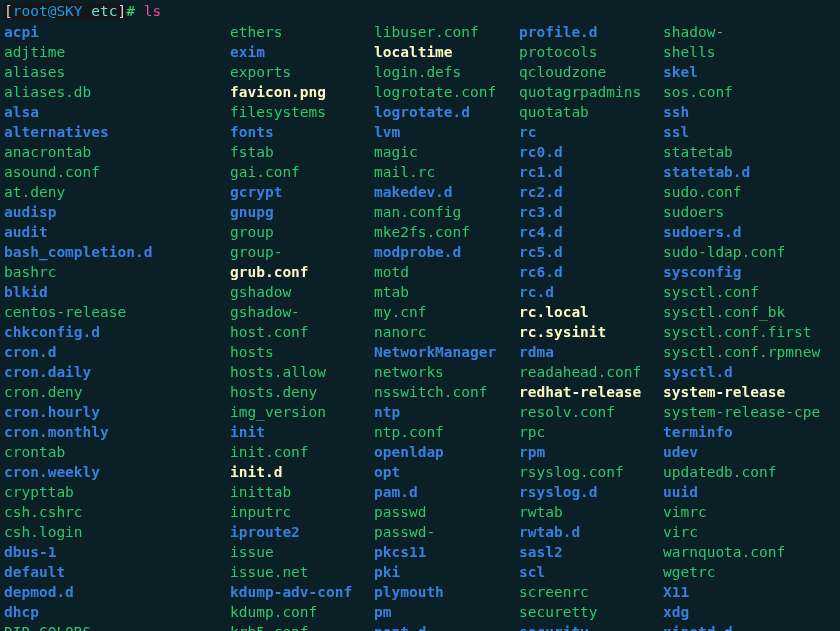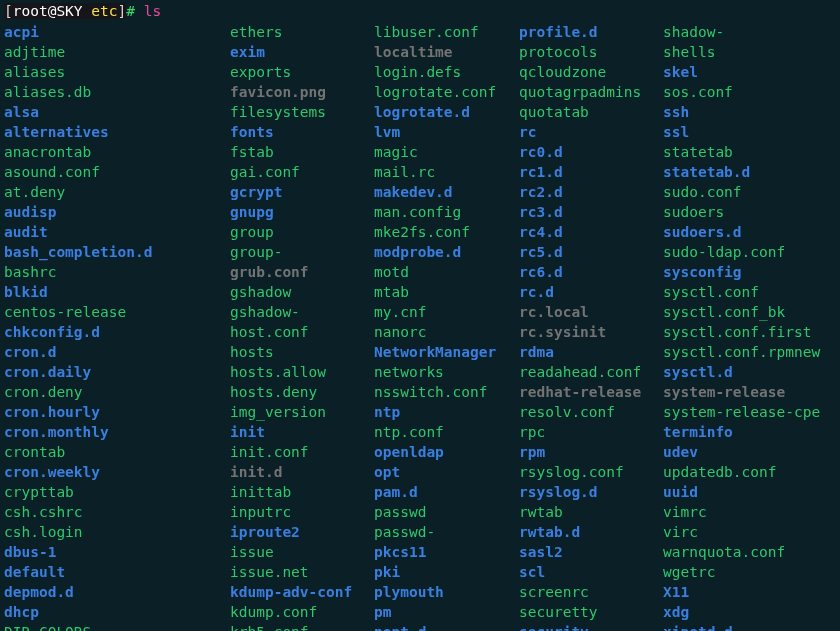--- a/index.html
+++ b/index.html
@@ -25,22 +25,22 @@
     top: 1px;
     height: 20px;
     white-space: pre;
     font-size: 14.5px;
     line-height: 20px;
   }
   .ps1-bg {
     background: #15151a;
   }
   .c-bracket { color: #d8d8d8; }
-  .c-user    { color: #ffffff; }
-  .c-path    { color: #fde047; }
+  .c-user    { color: #0ea5e9; }
+  .c-path    { color: #5eead4; }
   .c-hash    { color: #3fd86a; }
   .c-cmd     { color: #ec4899; }
 
   #listing {
     position: absolute;
     left: 0;
     top: 22px;
     width: 668px;
     height: 609px;
     text-decoration: underline;
@@ -58,21 +58,21 @@
 
   .entry {
     display: block;
     height: 20px;
     line-height: 20px;
     white-space: pre;
   }
   
   .t-file { color: #2fc86b; font-weight: normal; }
   .t-dir  { color: #3a7fe0; font-weight: bold; }
-  .t-link { color: #737373; font-weight: bold; }
+  .t-link { color: #fef9c3; font-weight: bold; }
 </style>
 </head>
 <body>
 
 <div id="terminal">
 
   <div id="prompt-line"><span class="ps1-bg"><span class="c-bracket">[</span><span class="c-user">root@SKY</span><span class="c-bracket"> </span><span class="c-path">etc</span><span class="c-bracket">]</span></span><span class="c-hash"># </span><span class="c-cmd">ls</span></div>
 
   <div id="listing">
     <div class="col col-0"><span class="entry t-dir">acpi</span><span class="entry t-file">adjtime</span><span class="entry t-file">aliases</span><span class="entry t-file">aliases.db</span><span class="entry t-dir">alsa</span><span class="entry t-dir">alternatives</span><span class="entry t-file">anacrontab</span><span class="entry t-file">asound.conf</span><span class="entry t-file">at.deny</span><span class="entry t-dir">audisp</span><span class="entry t-dir">audit</span><span class="entry t-dir">bash_completion.d</span><span class="entry t-file">bashrc</span><span class="entry t-dir">blkid</span><span class="entry t-file">centos-release</span><span class="entry t-dir">chkconfig.d</span><span class="entry t-dir">cron.d</span><span class="entry t-dir">cron.daily</span><span class="entry t-file">cron.deny</span><span class="entry t-dir">cron.hourly</span><span class="entry t-dir">cron.monthly</span><span class="entry t-file">crontab</span><span class="entry t-dir">cron.weekly</span><span class="entry t-file">crypttab</span><span class="entry t-file">csh.cshrc</span><span class="entry t-file">csh.login</span><span class="entry t-dir">dbus-1</span><span class="entry t-dir">default</span><span class="entry t-dir">depmod.d</span><span class="entry t-dir">dhcp</span><span class="entry t-file">DIR_COLORS</span></div>

